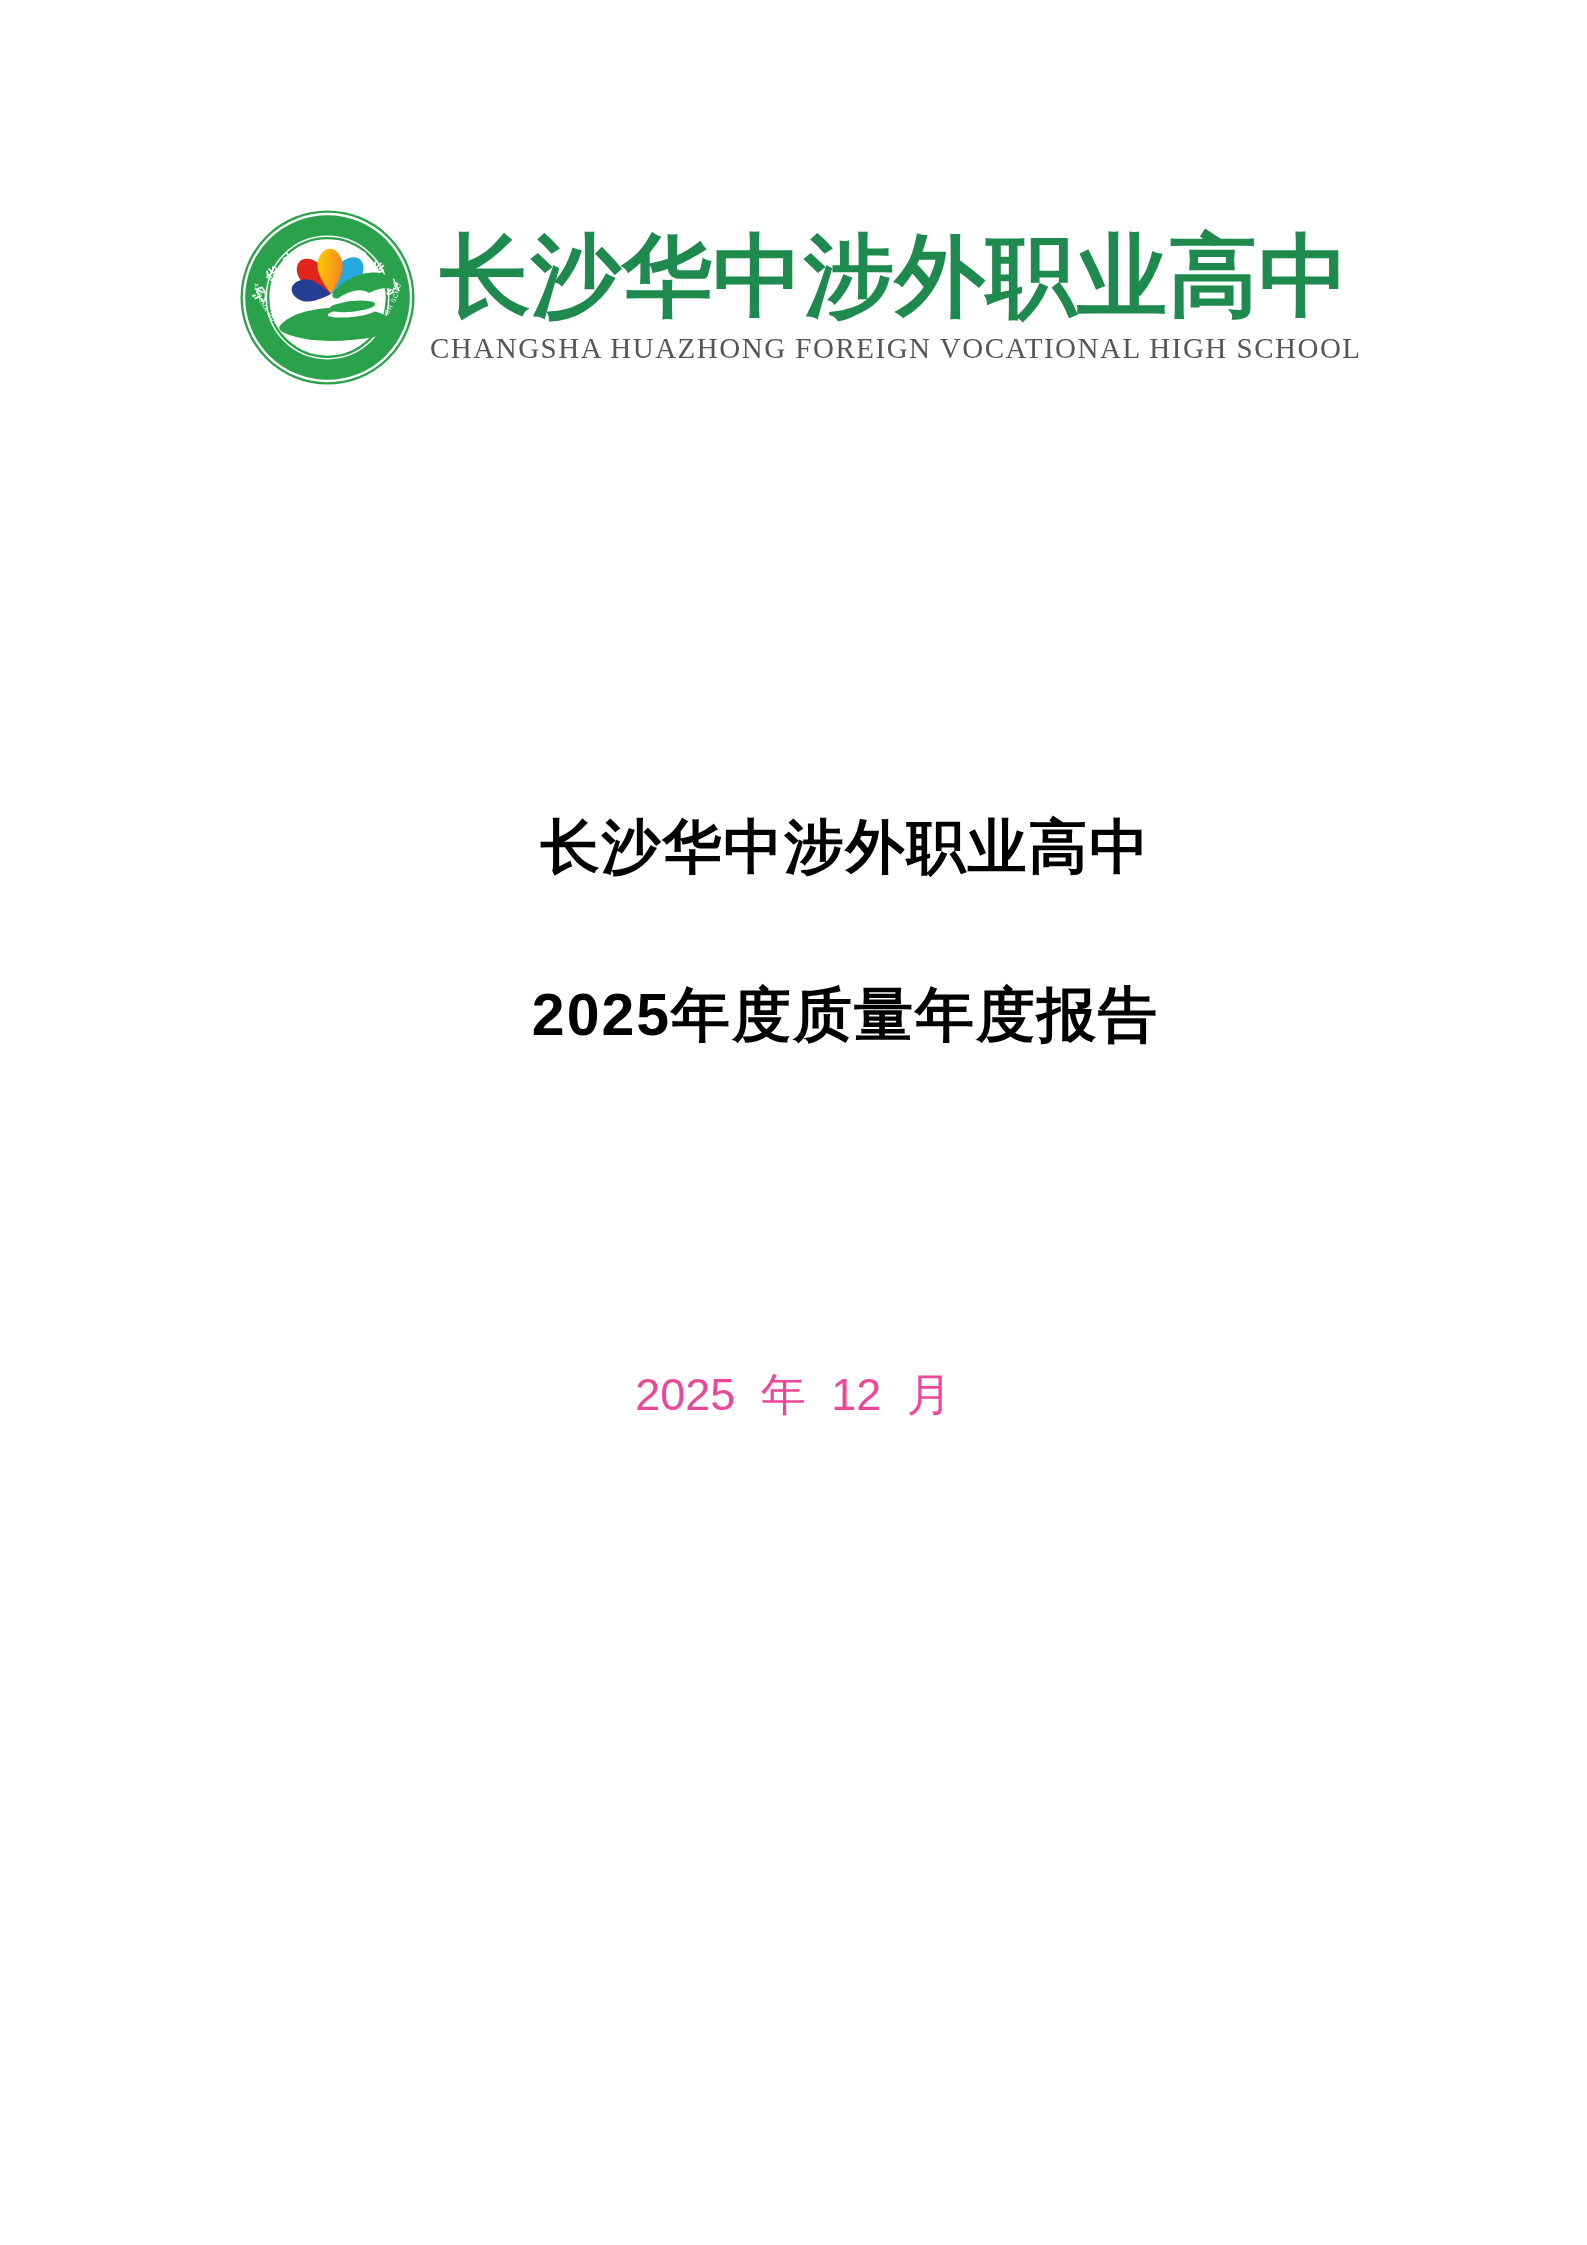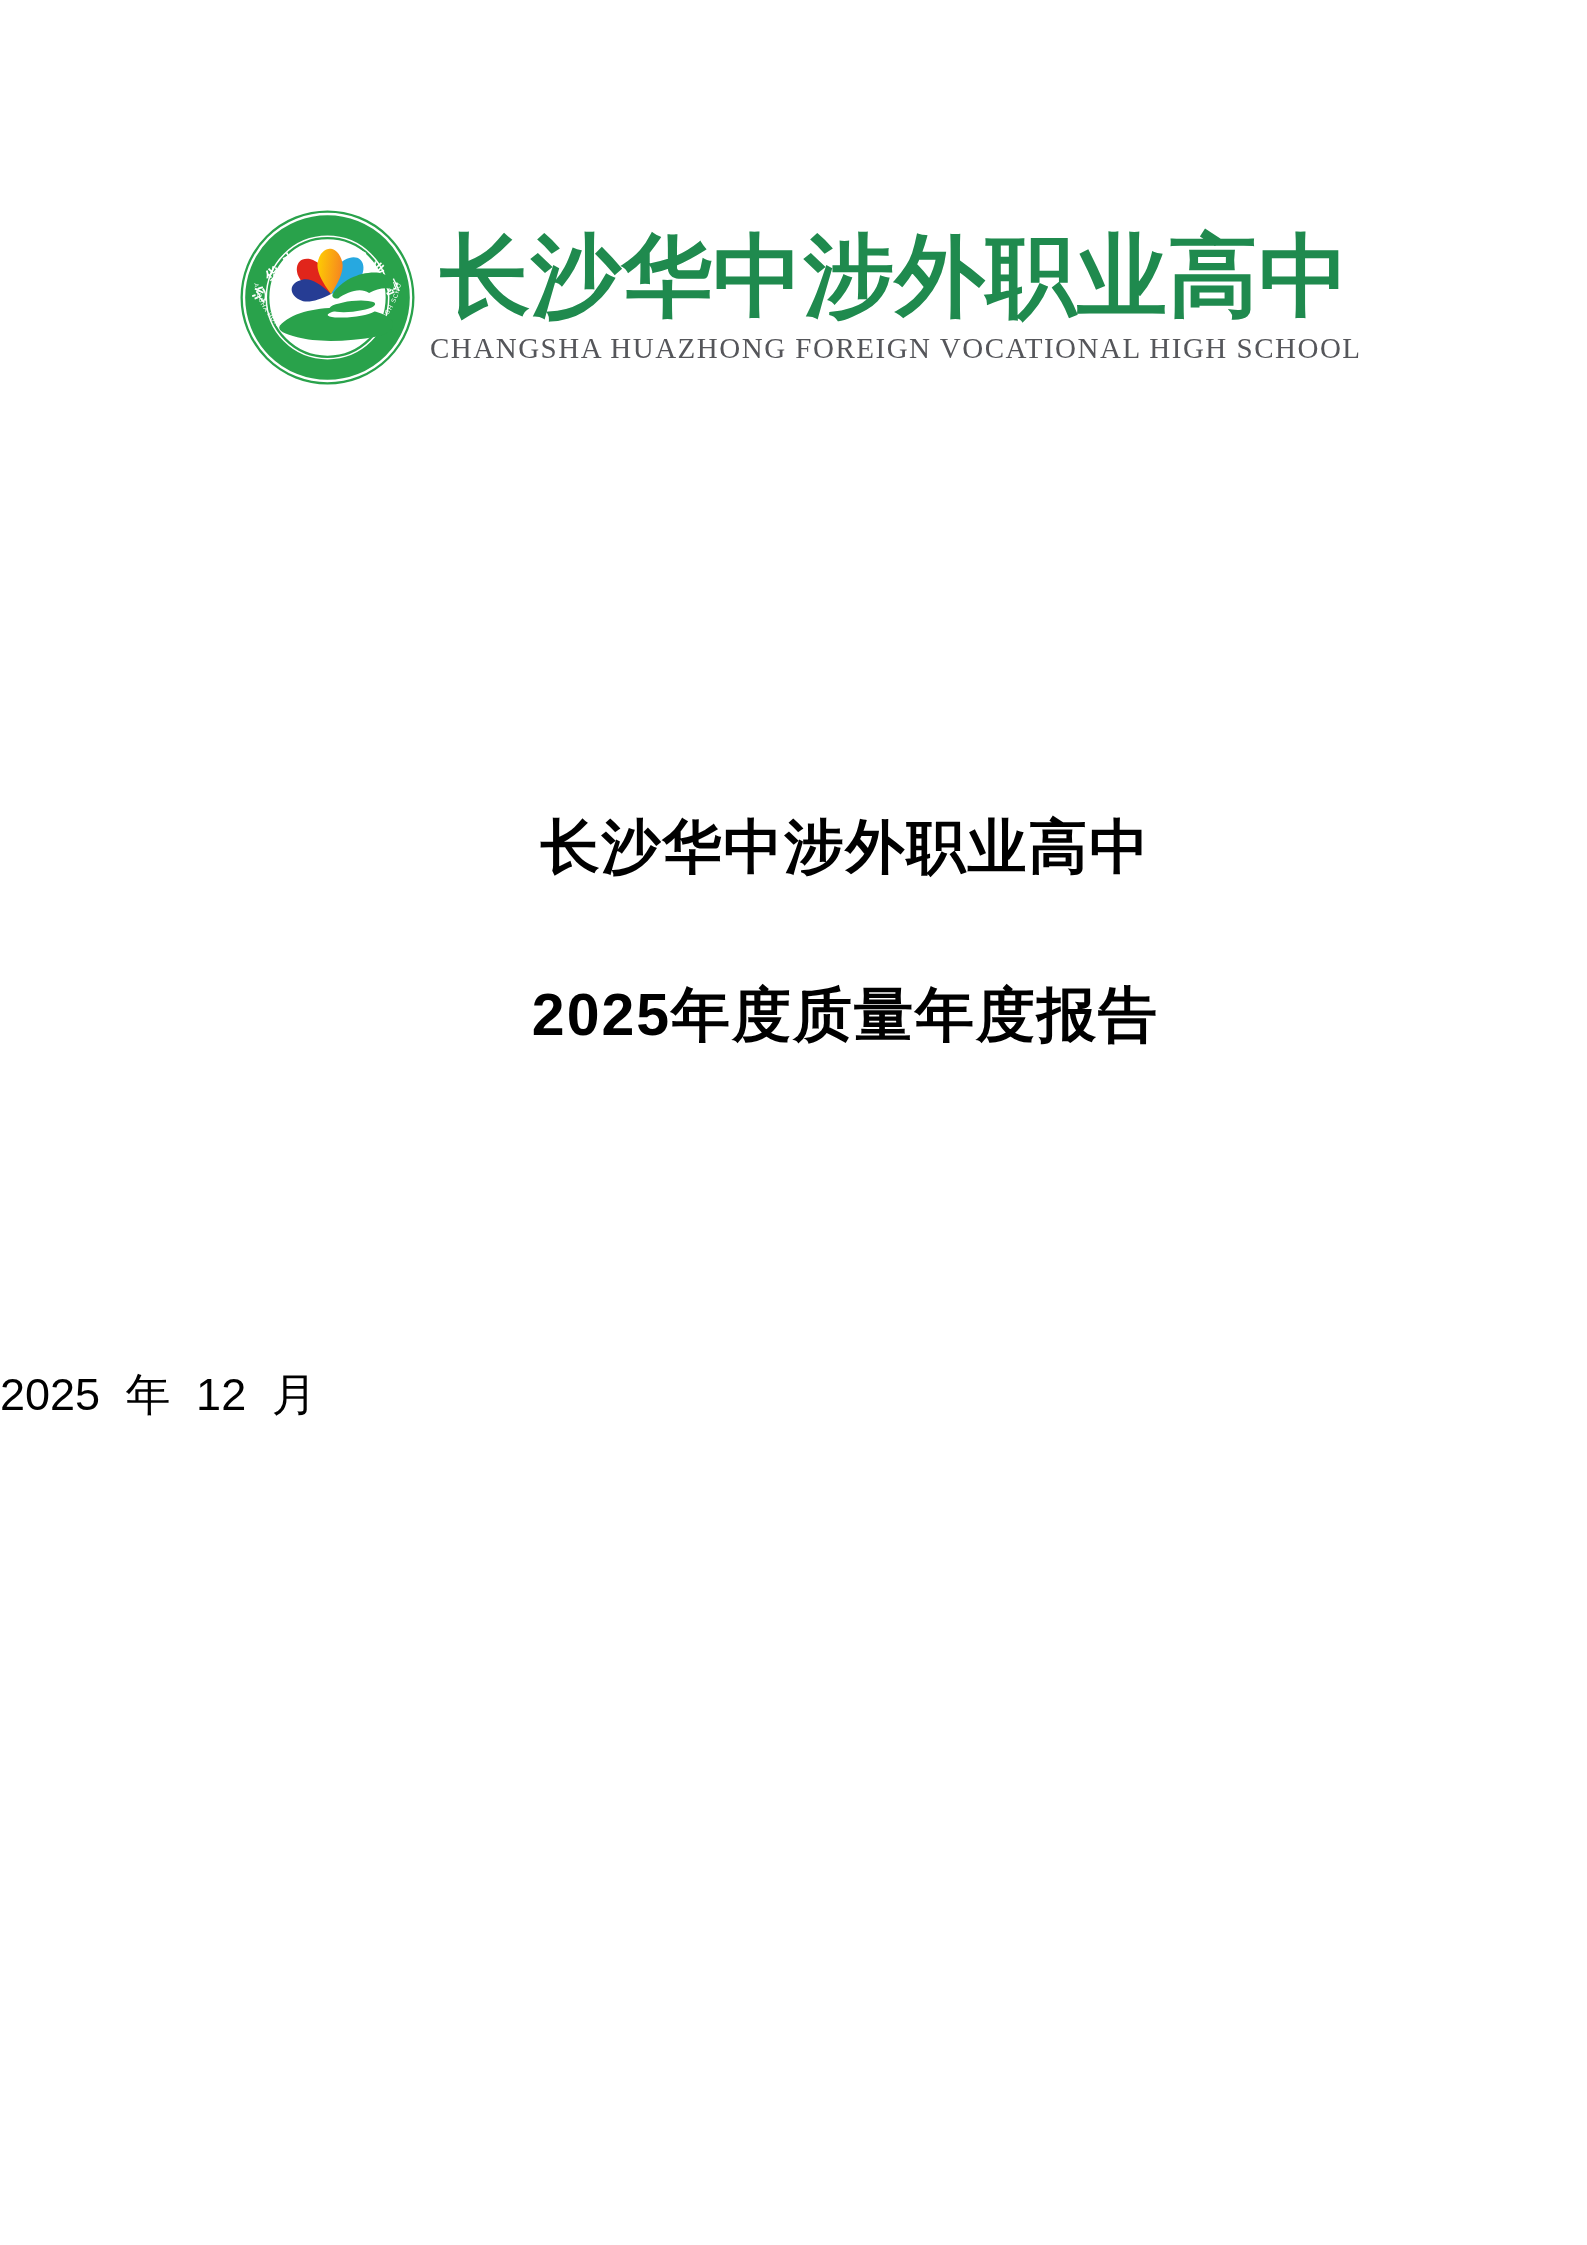--- a/index.html
+++ b/index.html
@@ -62,23 +62,24 @@
     white-space: nowrap;
   }
   .cover-title.line1 { top: 816px; }
   .cover-title.line2 { top: 984px; }
 
   .cover-date {
     position: absolute;
     left: 0;
     top: 1369px;
     width: 100%;
+    text-align: center;
     font-size: 45px;
     line-height: 52px;
-    color: #000000;
+    color: #ec4899;
     word-spacing: 13px;
     white-space: nowrap;
   }
 </style>
 </head>
 <body>
 
 <div class="page">
 
   <svg class="header-logo" viewBox="0 0 200 200" xmlns="http://www.w3.org/2000/svg">

